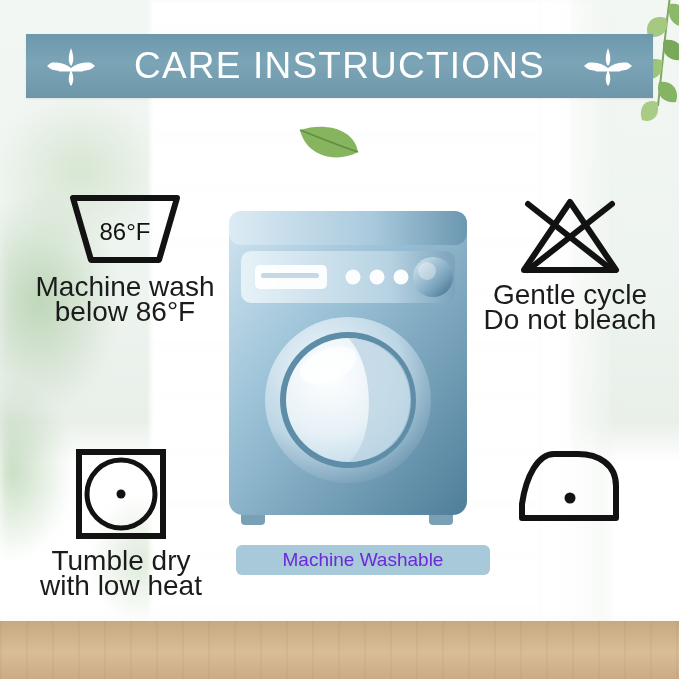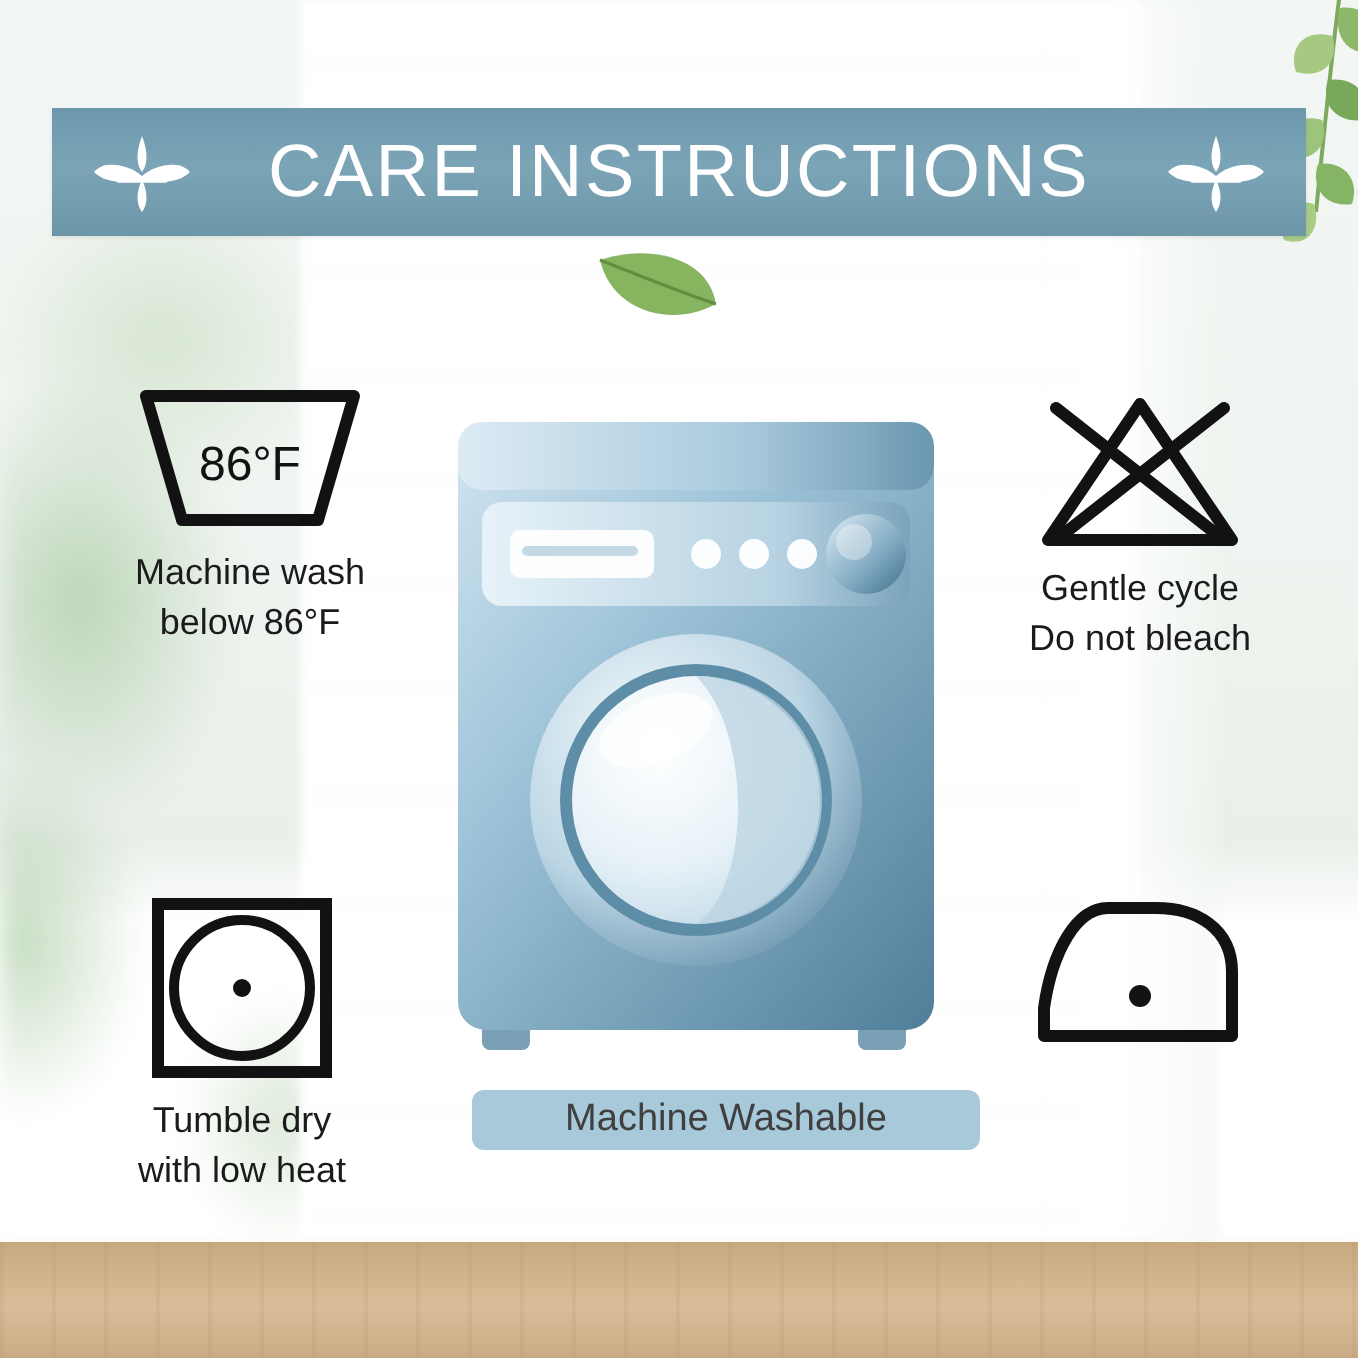--- a/index.html
+++ b/index.html
@@ -66,21 +66,20 @@
       rgba(160,125,85,0.10) 0px, rgba(160,125,85,0.10) 2px,
       rgba(160,125,85,0.0) 2px, rgba(160,125,85,0.0) 26px);
   }
 
   
   .banner{
     position:absolute;left:26px;top:34px;width:627px;height:64px;
     background:linear-gradient(to bottom,#6d97ab 0%,#7ba5b7 45%,#6e96a9 100%);
     display:flex;align-items:center;justify-content:center;
     box-shadow:0 1px 2px rgba(0,0,0,0.08);
-    margin-top:20px;
   }
   .banner-title{
     color:#ffffff;
     font-size:37px;
     letter-spacing:1.2px;
     font-weight:400;
     white-space:nowrap;
   }
   .fleur{
     position:absolute;top:50%;transform:translateY(-50%);
@@ -89,38 +88,38 @@
   .fleur.left{left:18px;}
   .fleur.right{right:18px;}
 
   
   .leaf-svg{position:absolute;pointer-events:none;}
 
   
   .item{position:absolute;text-align:center;}
   .item .glyph{display:block;margin:0 auto;}
   .item .label{
-    color:#1b1b1b;font-size:18px;line-height:25px;margin-top:6px;white-space:pre-line;text-align:center;
+    color:#1b1b1b;font-size:28px;line-height:25px;margin-top:6px;white-space:pre-line;text-align:center;
   }
 
   #item-wash{left:18px;top:190px;width:214px;}
   #item-gentle{left:470px;top:196px;width:200px;}
   #item-tumble{left:18px;top:446px;width:206px;}
   #item-iron{left:470px;top:446px;width:200px;}
 
   
   .washer{position:absolute;left:225px;top:207px;width:246px;height:330px;}
 
   
   .pill{
     position:absolute;left:236px;top:545px;width:254px;height:30px;
     background:#a8c9da;border-radius:6px;
     display:flex;align-items:center;justify-content:center;
   }
-  .pill span{color:#404040;font-size:19px;}
+  .pill span{color:#6d28d9;font-size:19px;}
 </style>
 </head>
 <body>
 
 <div id="stage">
 
   <div class="bg-base"></div>
   <div class="bg-greenleft"></div>
   <div class="bg-whitepanel"></div>
   <div class="bg-greenright"></div>

